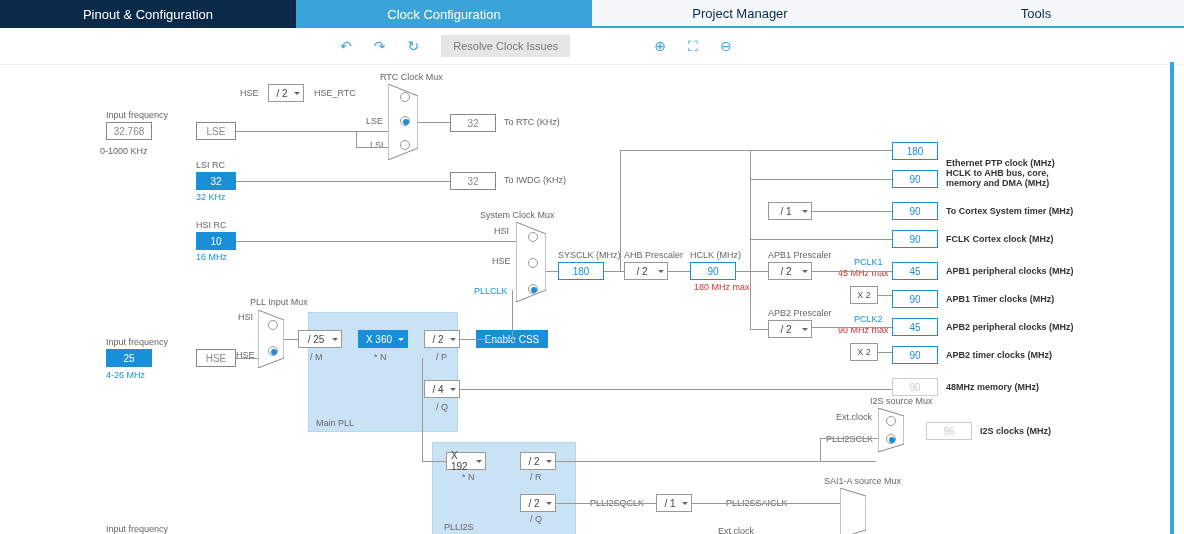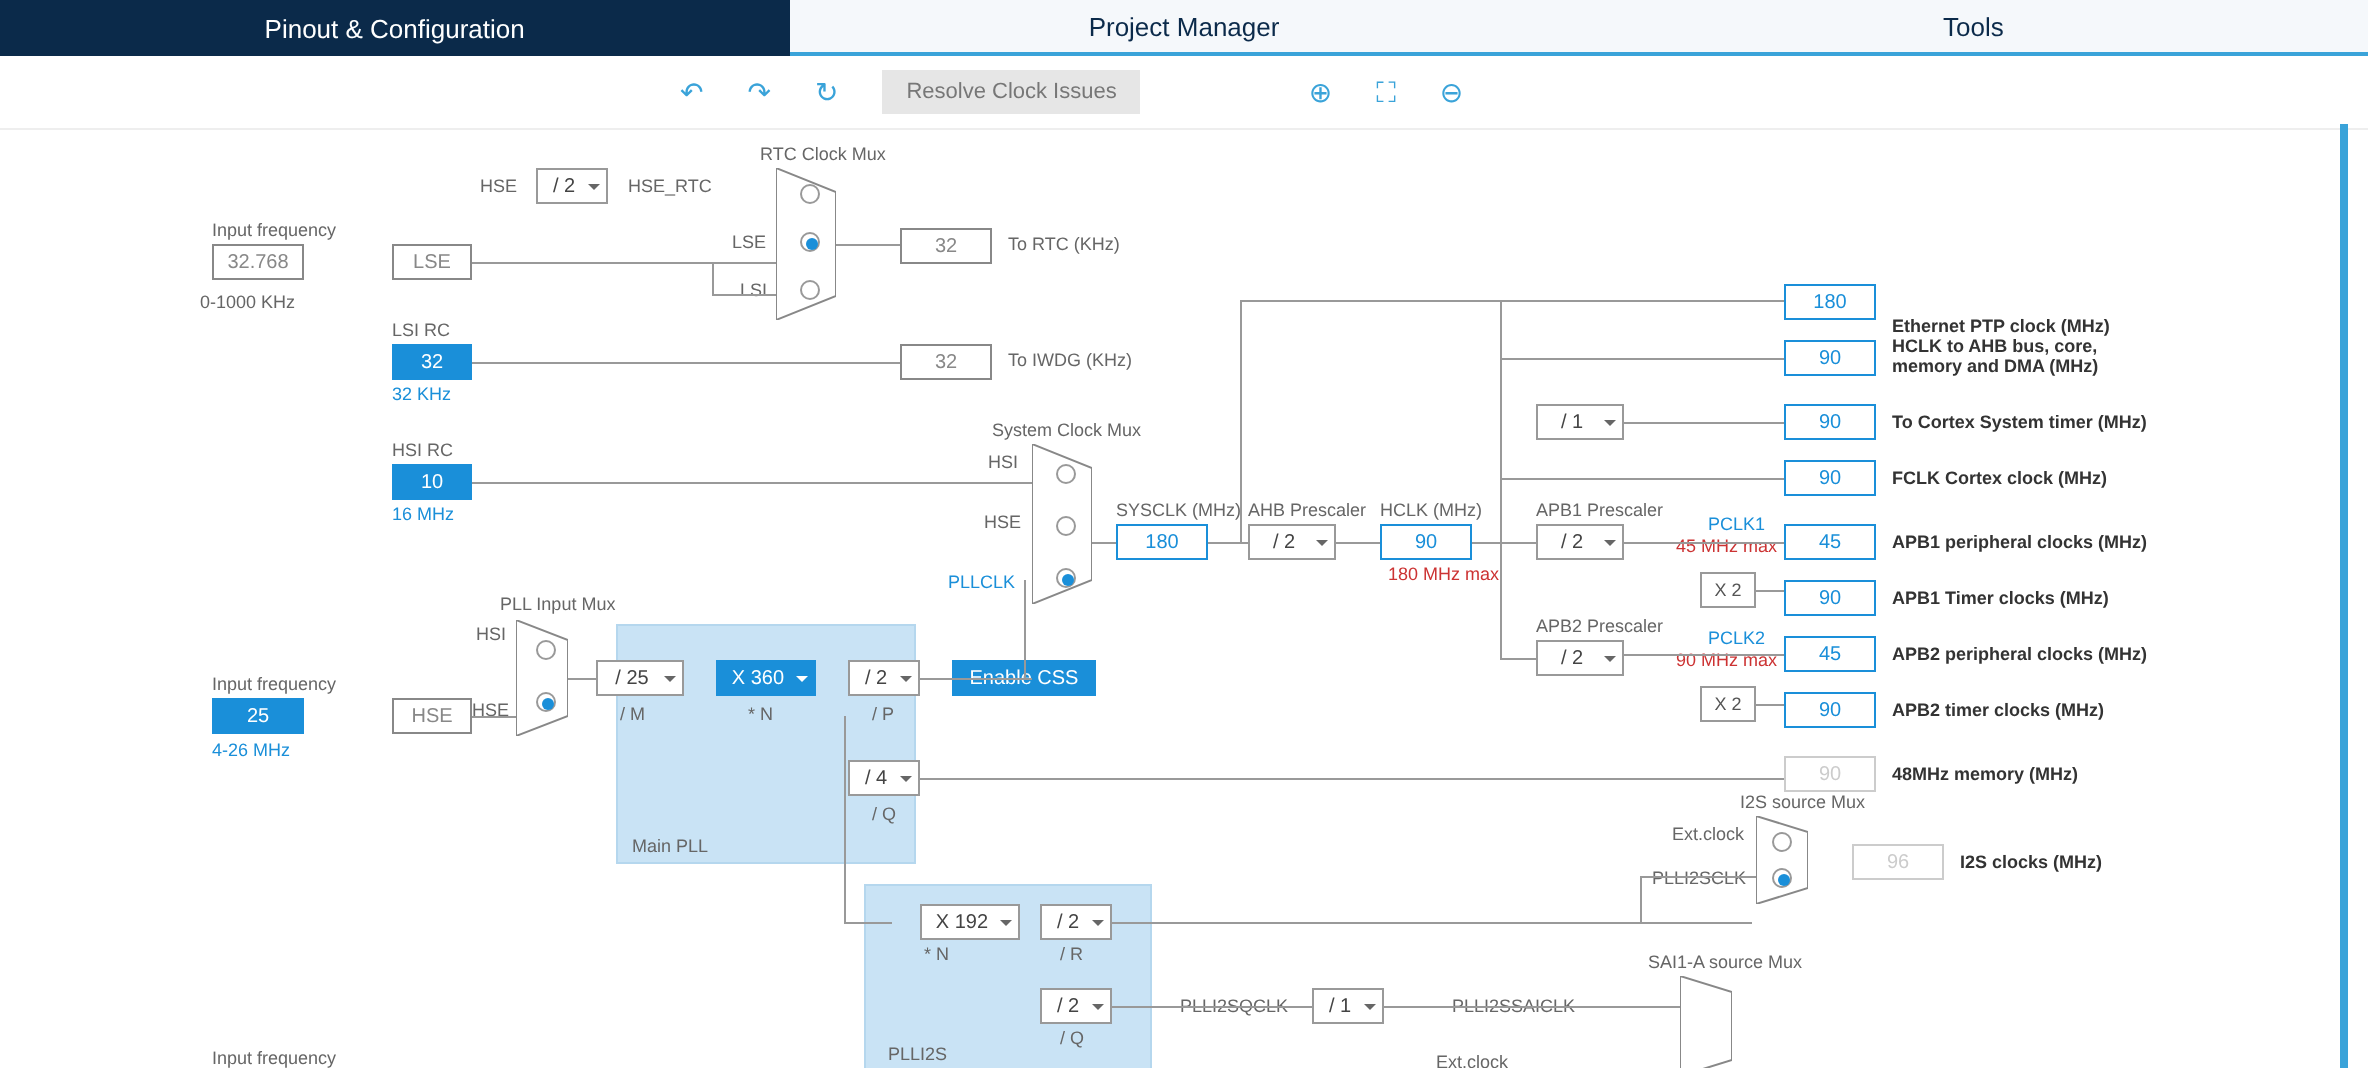--- a/index.html
+++ b/index.html
@@ -31,20 +31,21 @@
 .radio{width:10px;height:10px;border:1px solid #999;border-radius:50%;background:#fff}
 .radio.on::after{content:"";position:absolute;width:6px;height:6px;background:#1a8fd9;border-radius:50%;left:2px;top:2px}
 .apb-mult{border:1px solid #999;background:#fff;width:28px;height:18px;display:flex;align-items:center;justify-content:center;font-size:9px}
 .outl{font-size:9px;color:#333;font-weight:bold;white-space:nowrap}
 </style>
 </head>
 <body>
 
 <div class="tabs">
   <div class="tab dark">Pinout &amp; Configuration</div>
+  <div class="tab active">Clock Configuration</div>
   <div class="tab light">Project Manager</div>
   <div class="tab light">Tools</div>
 </div>
 
 <div class="toolbar">
   <span class="tbtn">↶</span>
   <span class="tbtn">↷</span>
   <span class="tbtn">↻</span>
   <span class="btn-resolve">Resolve Clock Issues</span>
   <span style="width:40px"></span>
@@ -107,21 +108,21 @@
   <div class="sel" style="left:298px;top:268px;width:44px">/ 25</div>
   <div class="lbl" style="left:310px;top:290px">/ M</div>
   <div class="sel fill" style="left:358px;top:268px;width:50px">X 360</div>
   <div class="lbl" style="left:374px;top:290px">* N</div>
   <div class="sel" style="left:424px;top:268px;width:36px">/ 2</div>
   <div class="lbl" style="left:436px;top:290px">/ P</div>
   <div class="sel" style="left:424px;top:318px;width:36px">/ 4</div>
   <div class="lbl" style="left:436px;top:340px">/ Q</div>
   <div class="btn-css" style="left:476px;top:268px">Enable CSS</div>
 
-  <div class="lbl" style="left:496px;top:148px">System Clock Mux</div>
+  <div class="lbl" style="left:480px;top:148px">System Clock Mux</div>
   <svg style="left:516px;top:160px;width:30px;height:80px">
       <polygon points="0,0 30,12 30,68 0,80" fill="#fff" stroke="#888"></polygon>
     </svg>
   <div class="lbl" style="left:494px;top:164px">HSI</div>
   <div class="lbl" style="left:492px;top:194px">HSE</div>
   <div class="lbl blue" style="left:474px;top:224px">PLLCLK</div>
   <div class="radio" style="left:528px;top:170px"></div>
   <div class="radio" style="left:528px;top:196px"></div>
   <div class="radio on" style="left:528px;top:222px"></div>
   <div class="lbl" style="left:558px;top:188px">SYSCLK (MHz)</div>
@@ -172,21 +173,21 @@
     </svg>
   <div class="radio" style="left:886px;top:354px"></div>
   <div class="radio on" style="left:886px;top:372px"></div>
   <div class="lbl" style="left:836px;top:350px">Ext.clock</div>
   <div class="lbl" style="left:826px;top:372px">PLLI2SCLK</div>
   <div class="gbox" style="left:926px;top:360px;color:#ccc;border-color:#ccc">96</div>
   <div class="outl" style="left:980px;top:364px">I2S clocks (MHz)</div>
 
   <div class="zone" style="left:432px;top:380px;width:144px;height:96px"></div>
   <div class="lbl" style="left:444px;top:460px">PLLI2S</div>
-  <div class="sel" style="left:460px;top:390px;width:50px">X 192</div>
+  <div class="sel" style="left:446px;top:390px;width:40px">X 192</div>
   <div class="lbl" style="left:462px;top:410px">* N</div>
   <div class="sel" style="left:520px;top:390px;width:36px">/ 2</div>
   <div class="lbl" style="left:530px;top:410px">/ R</div>
   <div class="sel" style="left:520px;top:432px;width:36px">/ 2</div>
   <div class="lbl" style="left:530px;top:452px">/ Q</div>
   <div class="lbl" style="left:590px;top:436px">PLLI2SQCLK</div>
   <div class="sel" style="left:656px;top:432px;width:36px">/ 1</div>
   <div class="lbl" style="left:726px;top:436px">PLLI2SSAICLK</div>
 
   <div class="lbl" style="left:824px;top:414px">SAI1-A source Mux</div>

